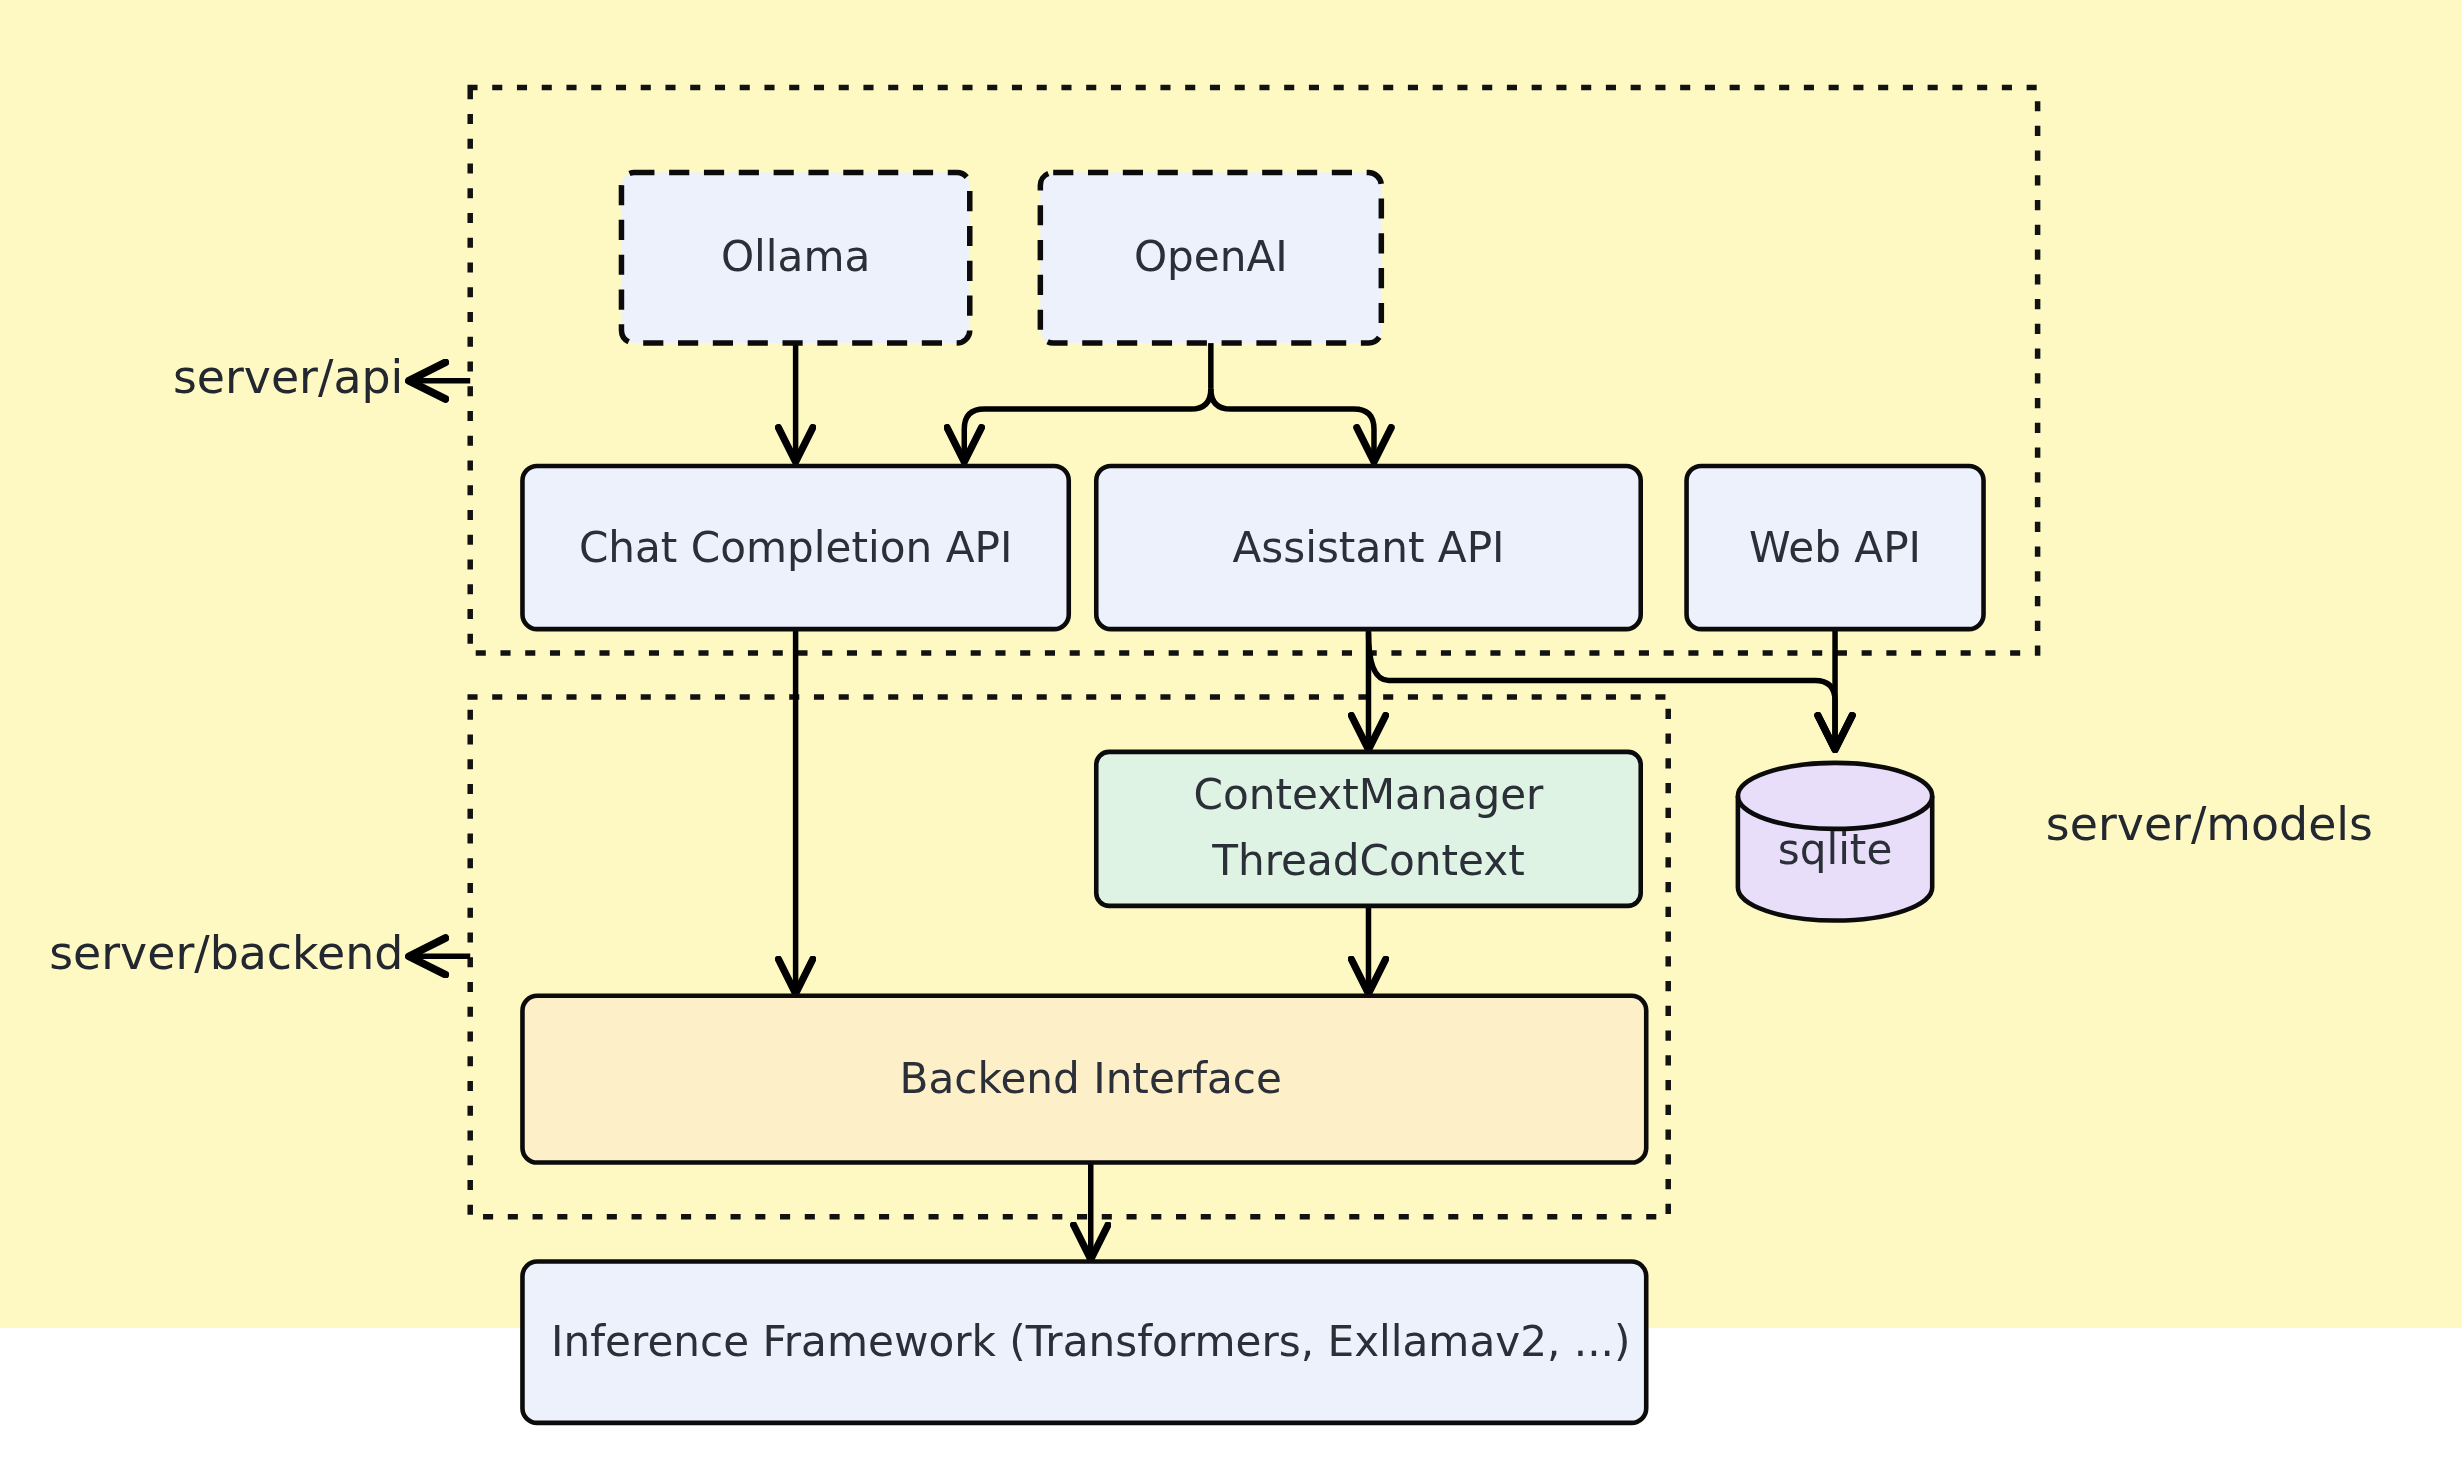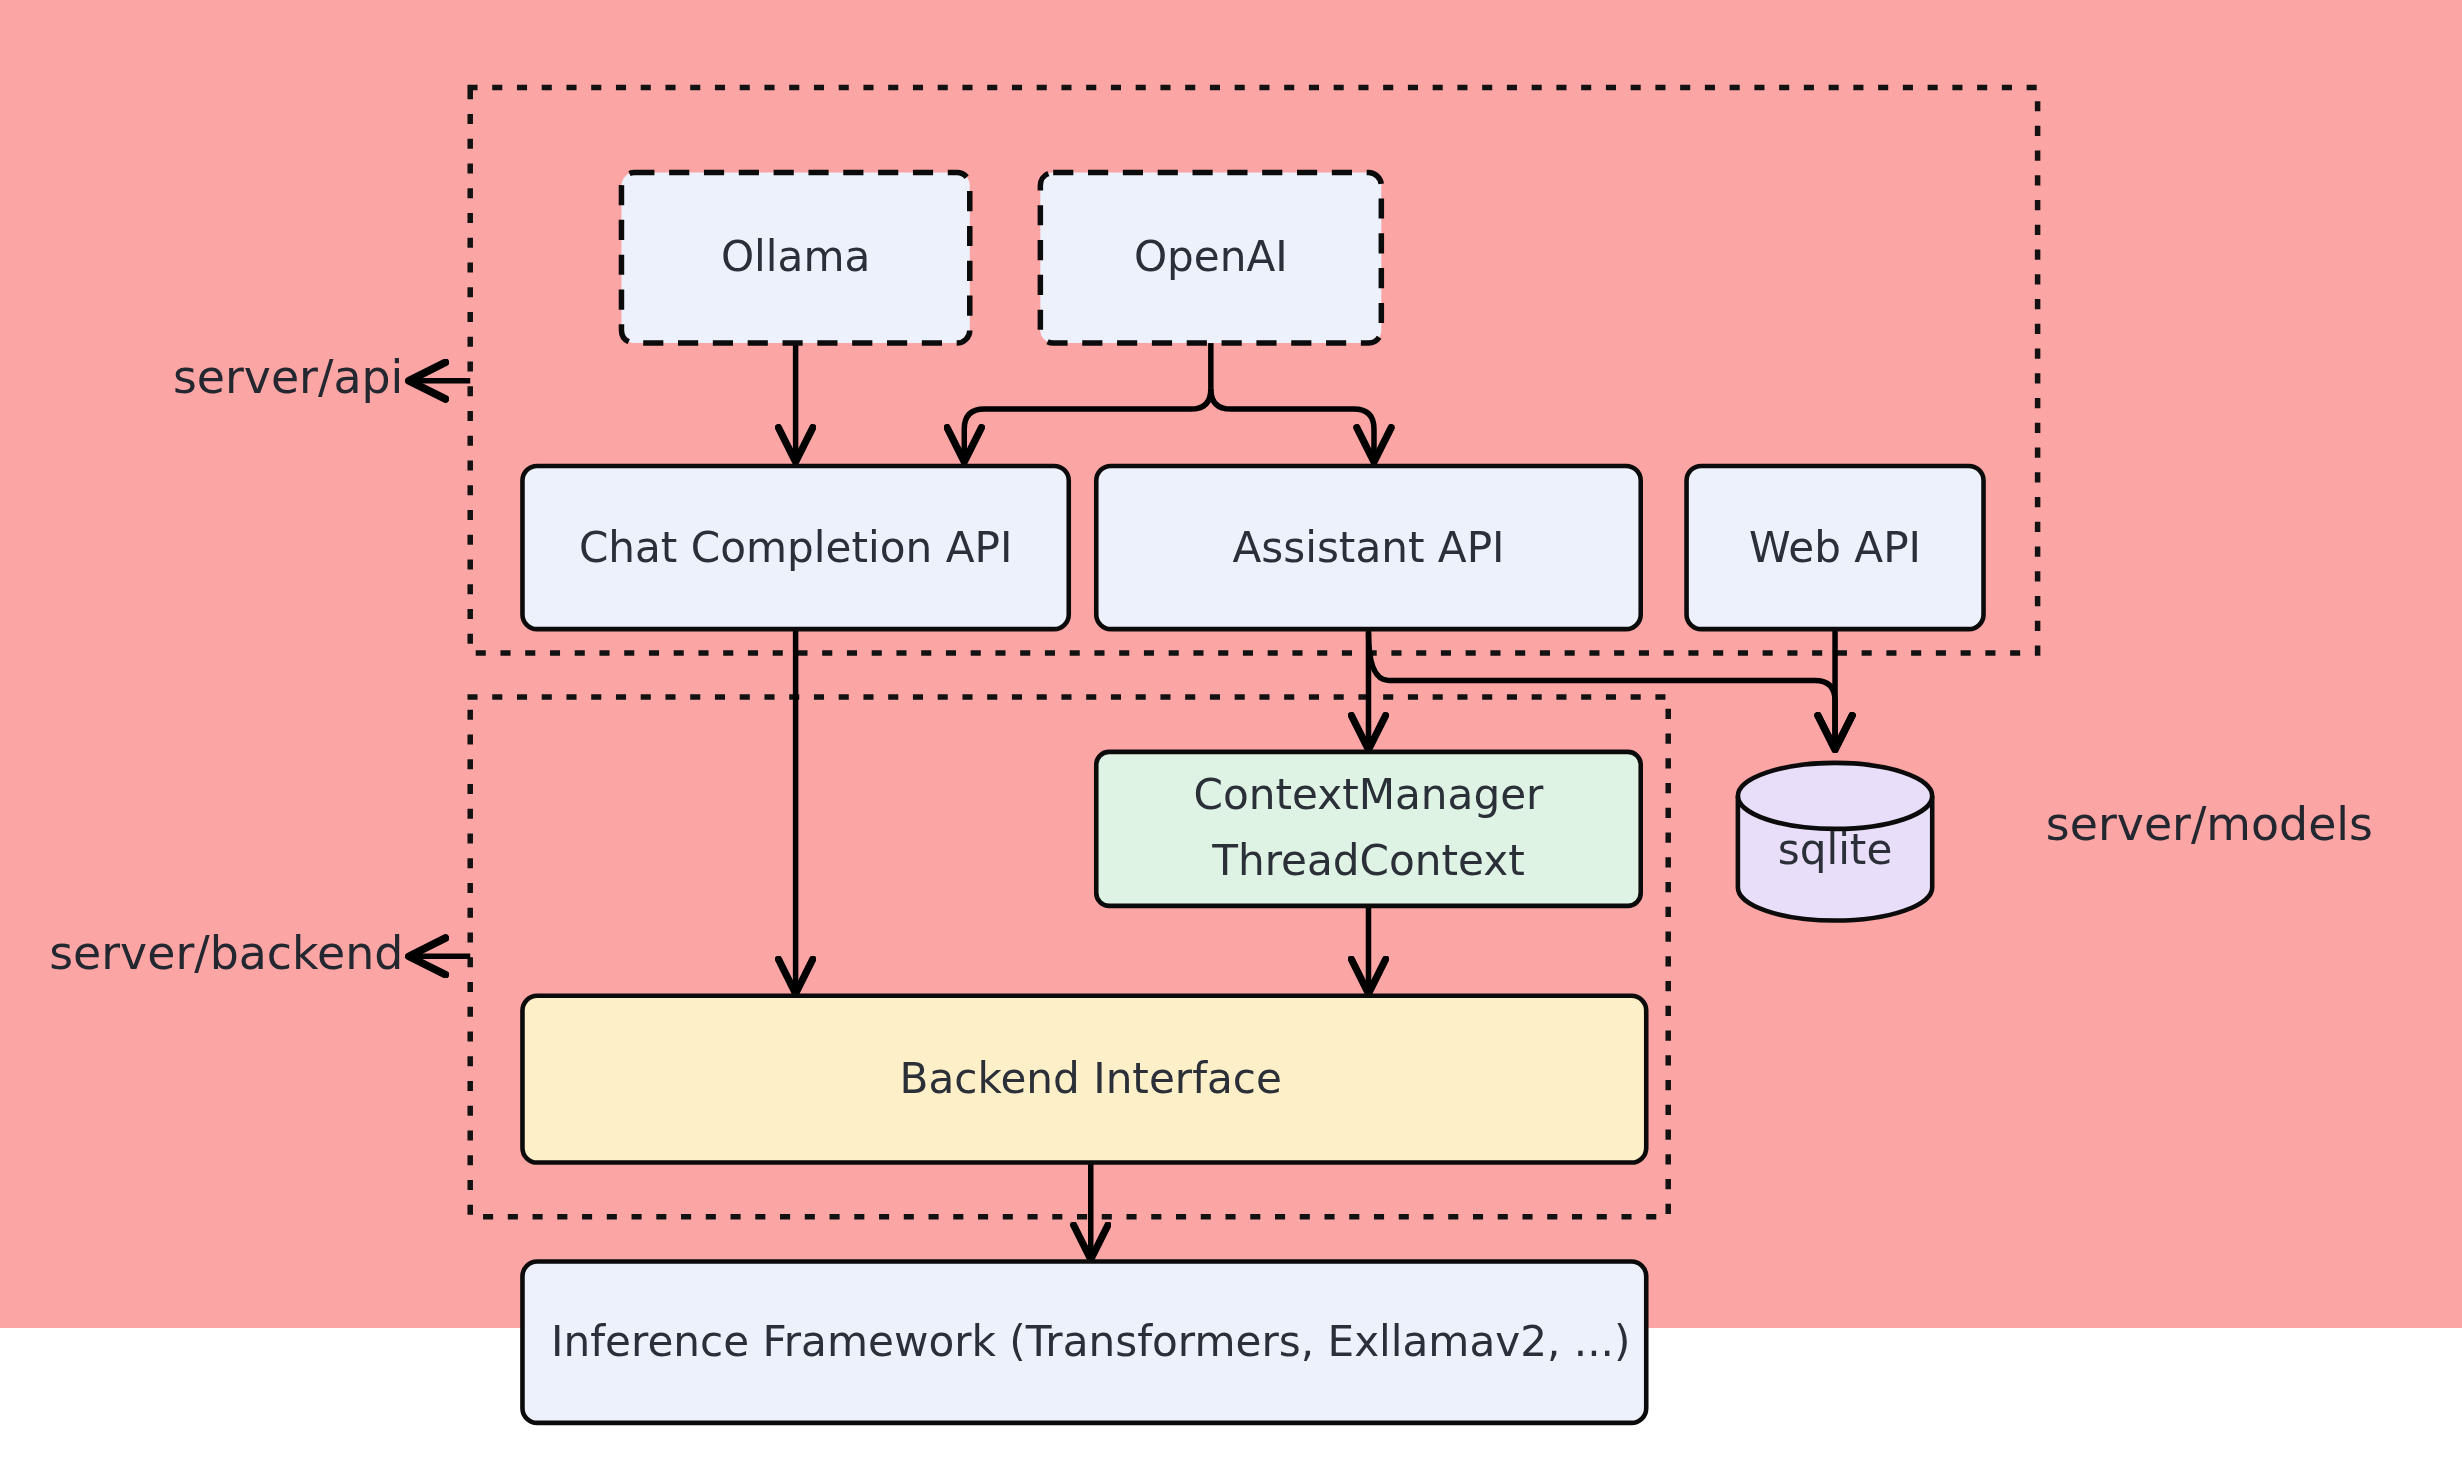--- a/index.html
+++ b/index.html
@@ -10,21 +10,21 @@
   body {
     width: 2462px;
     height: 1480px;
     font-family: "DejaVu Sans", sans-serif;
     overflow: hidden;
   }
   #diagram-root {
     position: relative;
     width: 2462px;
     height: 1328px;
-    background: #fca5a5;
+    background: #fef9c3;
   }
   svg#diagram-svg {
     display: block;
     width: 2462px;
     height: 1480px;
   }
   .node-shape {
     stroke: #0b0b0b;
     stroke-width: 5;
   }

